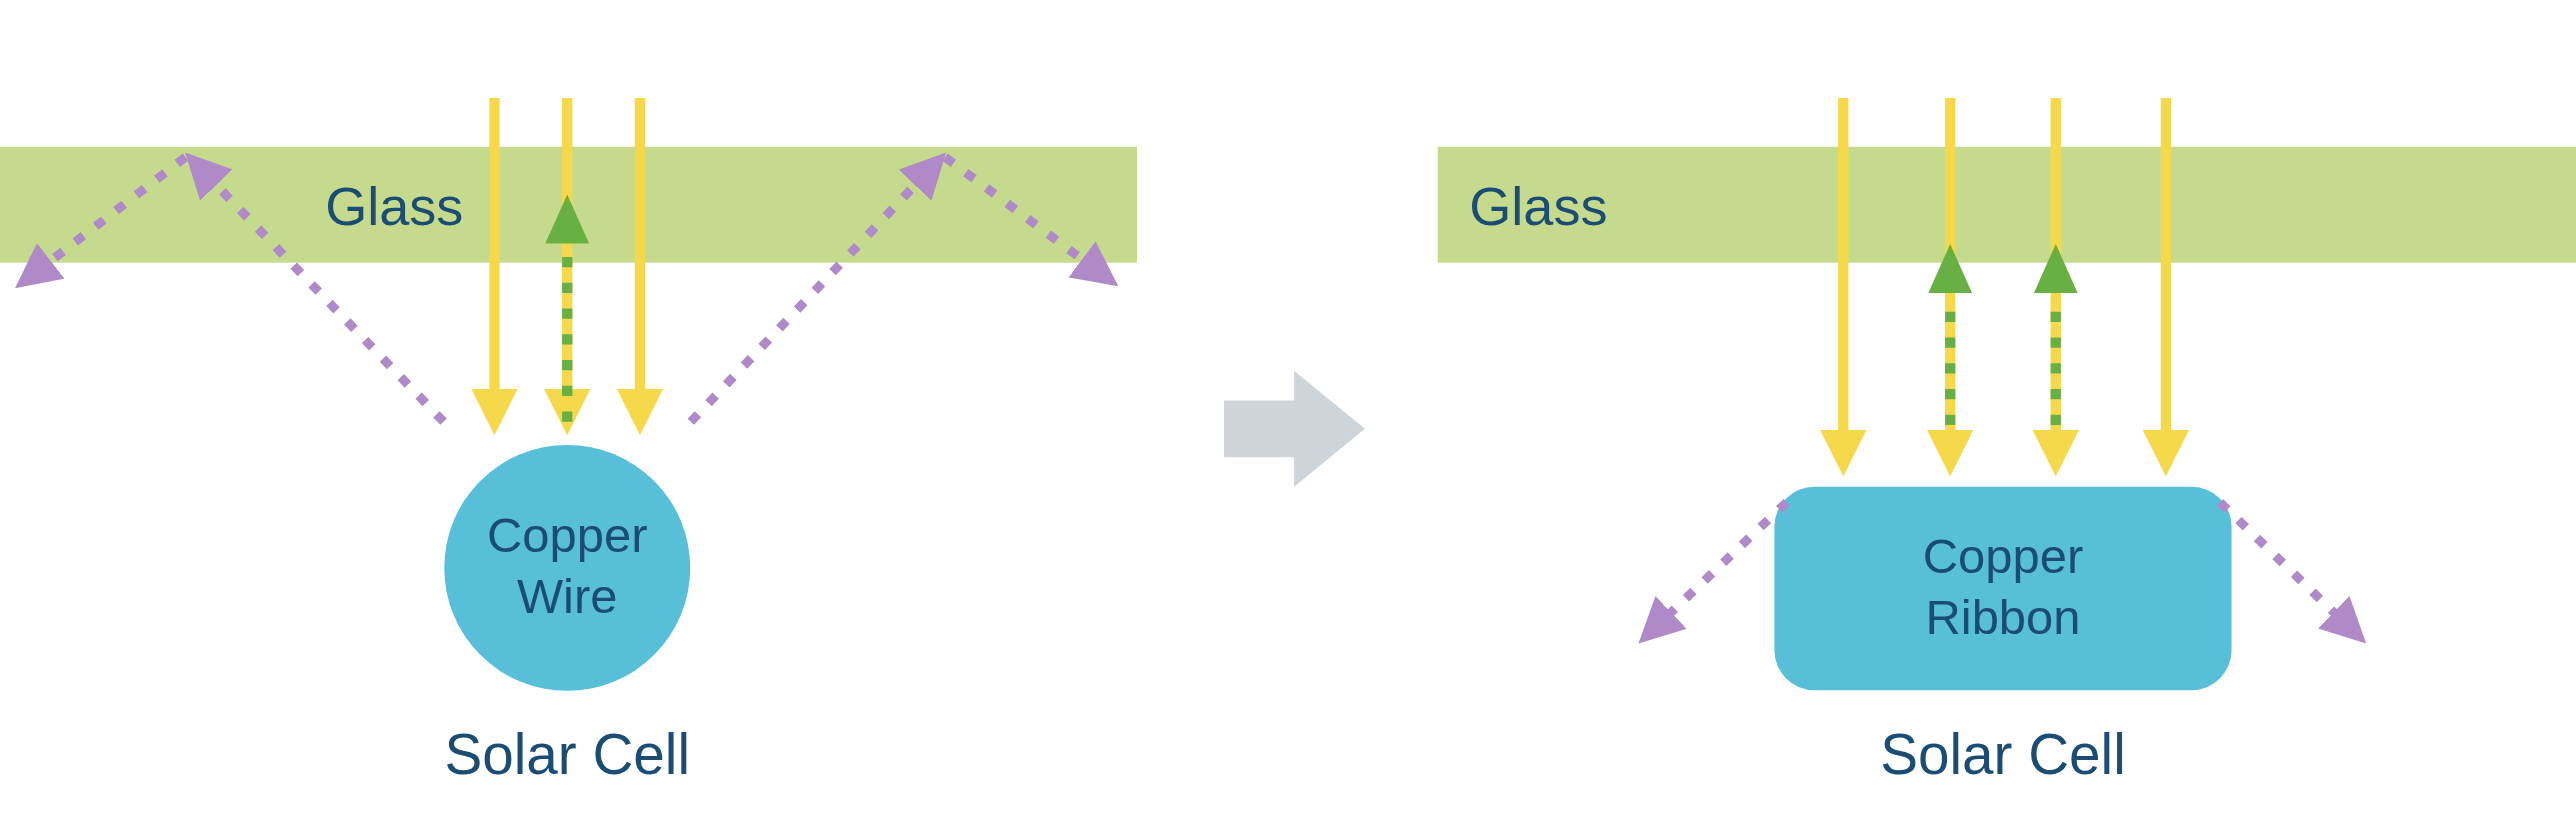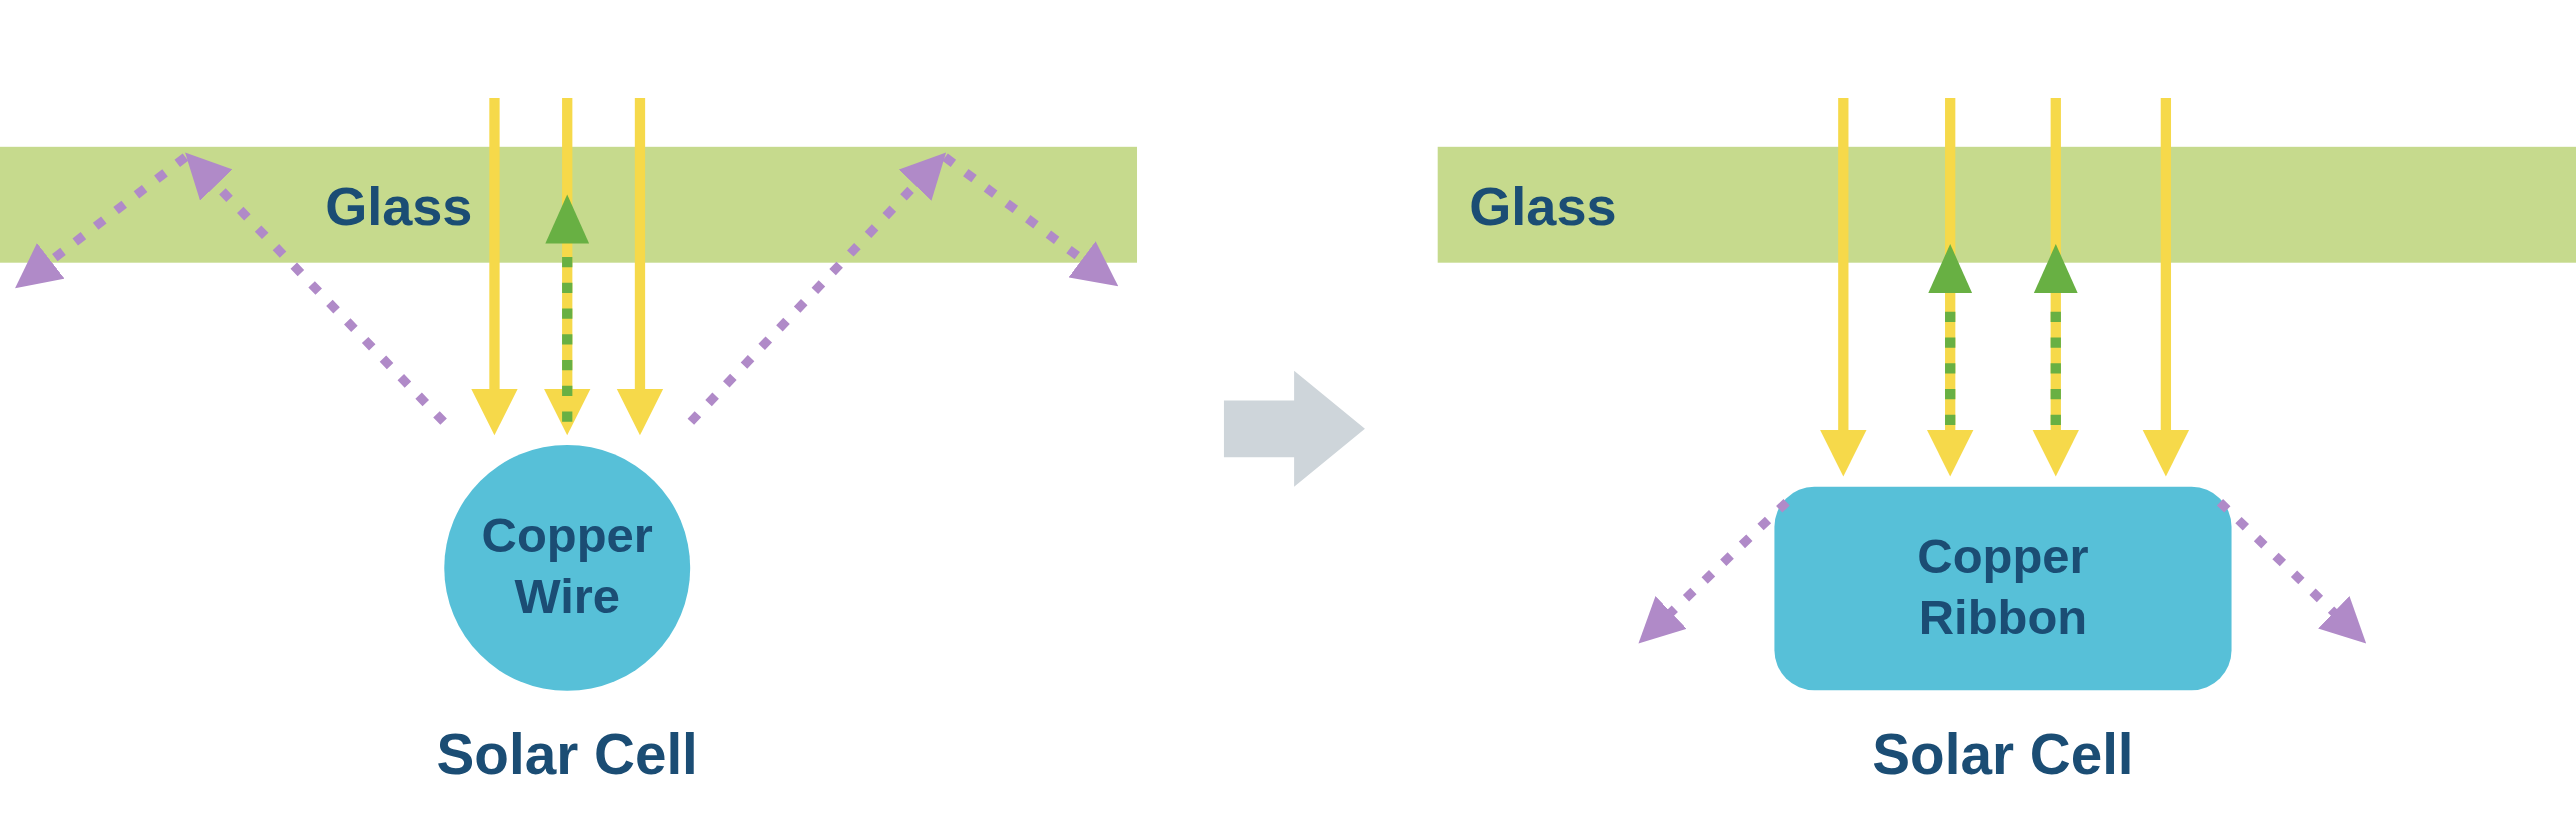--- a/index.html
+++ b/index.html
@@ -2,21 +2,20 @@
 <html style="font-size:10.3px"><head>
 <meta charset="utf-8">
 <style>
   html, body { margin: 0; padding: 0; background: #ffffff; }
   .stage {
     position: relative;
     width: 2576px;
     height: 819px;
     background: #ffffff;
     overflow: hidden;
-    font-weight: bold;
   }
   svg { display: block; }
   text {
     font-family: "Liberation Sans", sans-serif;
     fill: #1b4d74;
   }
   .glass-label  { font-size: 84px; }
   .copper-label { font-size: 76px; }
   .cell-label   { font-size: 88px; }
 </style>

